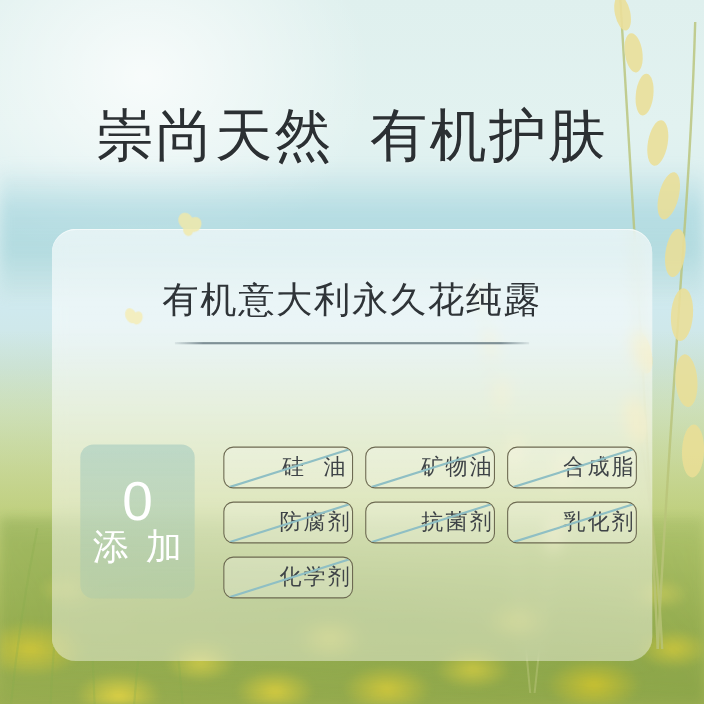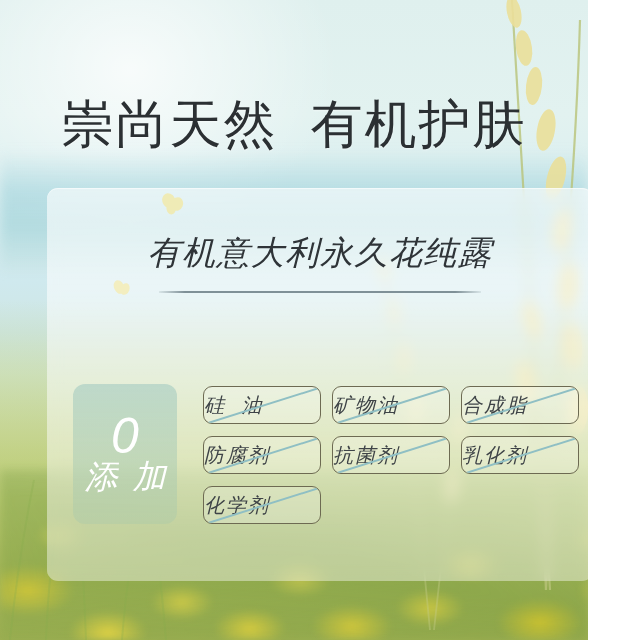--- a/index.html
+++ b/index.html
@@ -2,21 +2,21 @@
 <html><head>
 <meta charset="utf-8">
 <style>
   html, body {
     margin: 0;
     padding: 0;
     background: #ffffff;
   }
   #poster {
     position: relative;
-    width: 588px;
+    width: 640px;
     height: 640px;
     overflow: hidden;
     font-family: "Liberation Sans", "DejaVu Sans", sans-serif;
     user-select: none;
   }
 
   
   .bg-sky {
     position: absolute;
     inset: 0;
@@ -120,33 +120,32 @@
     letter-spacing: 2px;
     color: #2b3033;
     font-weight: 400;
     white-space: pre;
     text-shadow: 0 1px 2px rgba(255,255,255,.5);
   }
 
   
   .card {
     position: absolute;
-    left: 47px; top: 188px;
+    left: 47px; top: 208px;
     width: 546px; height: 393px;
-    border-radius: 11px;
+    border-radius: 22px;
     background: linear-gradient(to bottom,
         rgba(255,255,255,.62) 0%,
         rgba(255,255,255,.52) 40%,
         rgba(255,255,255,.46) 75%,
         rgba(255,255,255,.42) 100%);
     backdrop-filter: blur(7px);
     -webkit-backdrop-filter: blur(7px);
     box-shadow: 0 1px 0 rgba(255,255,255,.55) inset;
     overflow: hidden;
-    font-style: italic;
   }
 
   .product-name {
     position: absolute;
     left: 0; right: 0; top: 48px;
     text-align: center;
     font-size: 33px;
     letter-spacing: 1.5px;
     color: #2f3438;
     line-height: 1;
@@ -206,21 +205,21 @@
     column-gap: 11px;
     row-gap: 12px;
   }
   .tag {
     position: relative;
     border: 1.5px solid #6d6a52;
     border-radius: 9px;
     background: rgba(255,255,255,.22);
     display: flex;
     align-items: center;
-    justify-content: flex-start;
+    justify-content: flex-end;
     overflow: hidden;
   }
   .tag-text {
     font-size: 20px;
     color: #3e4347;
     letter-spacing: 2px;
     line-height: 1;
     position: relative;
     z-index: 1;
   }

